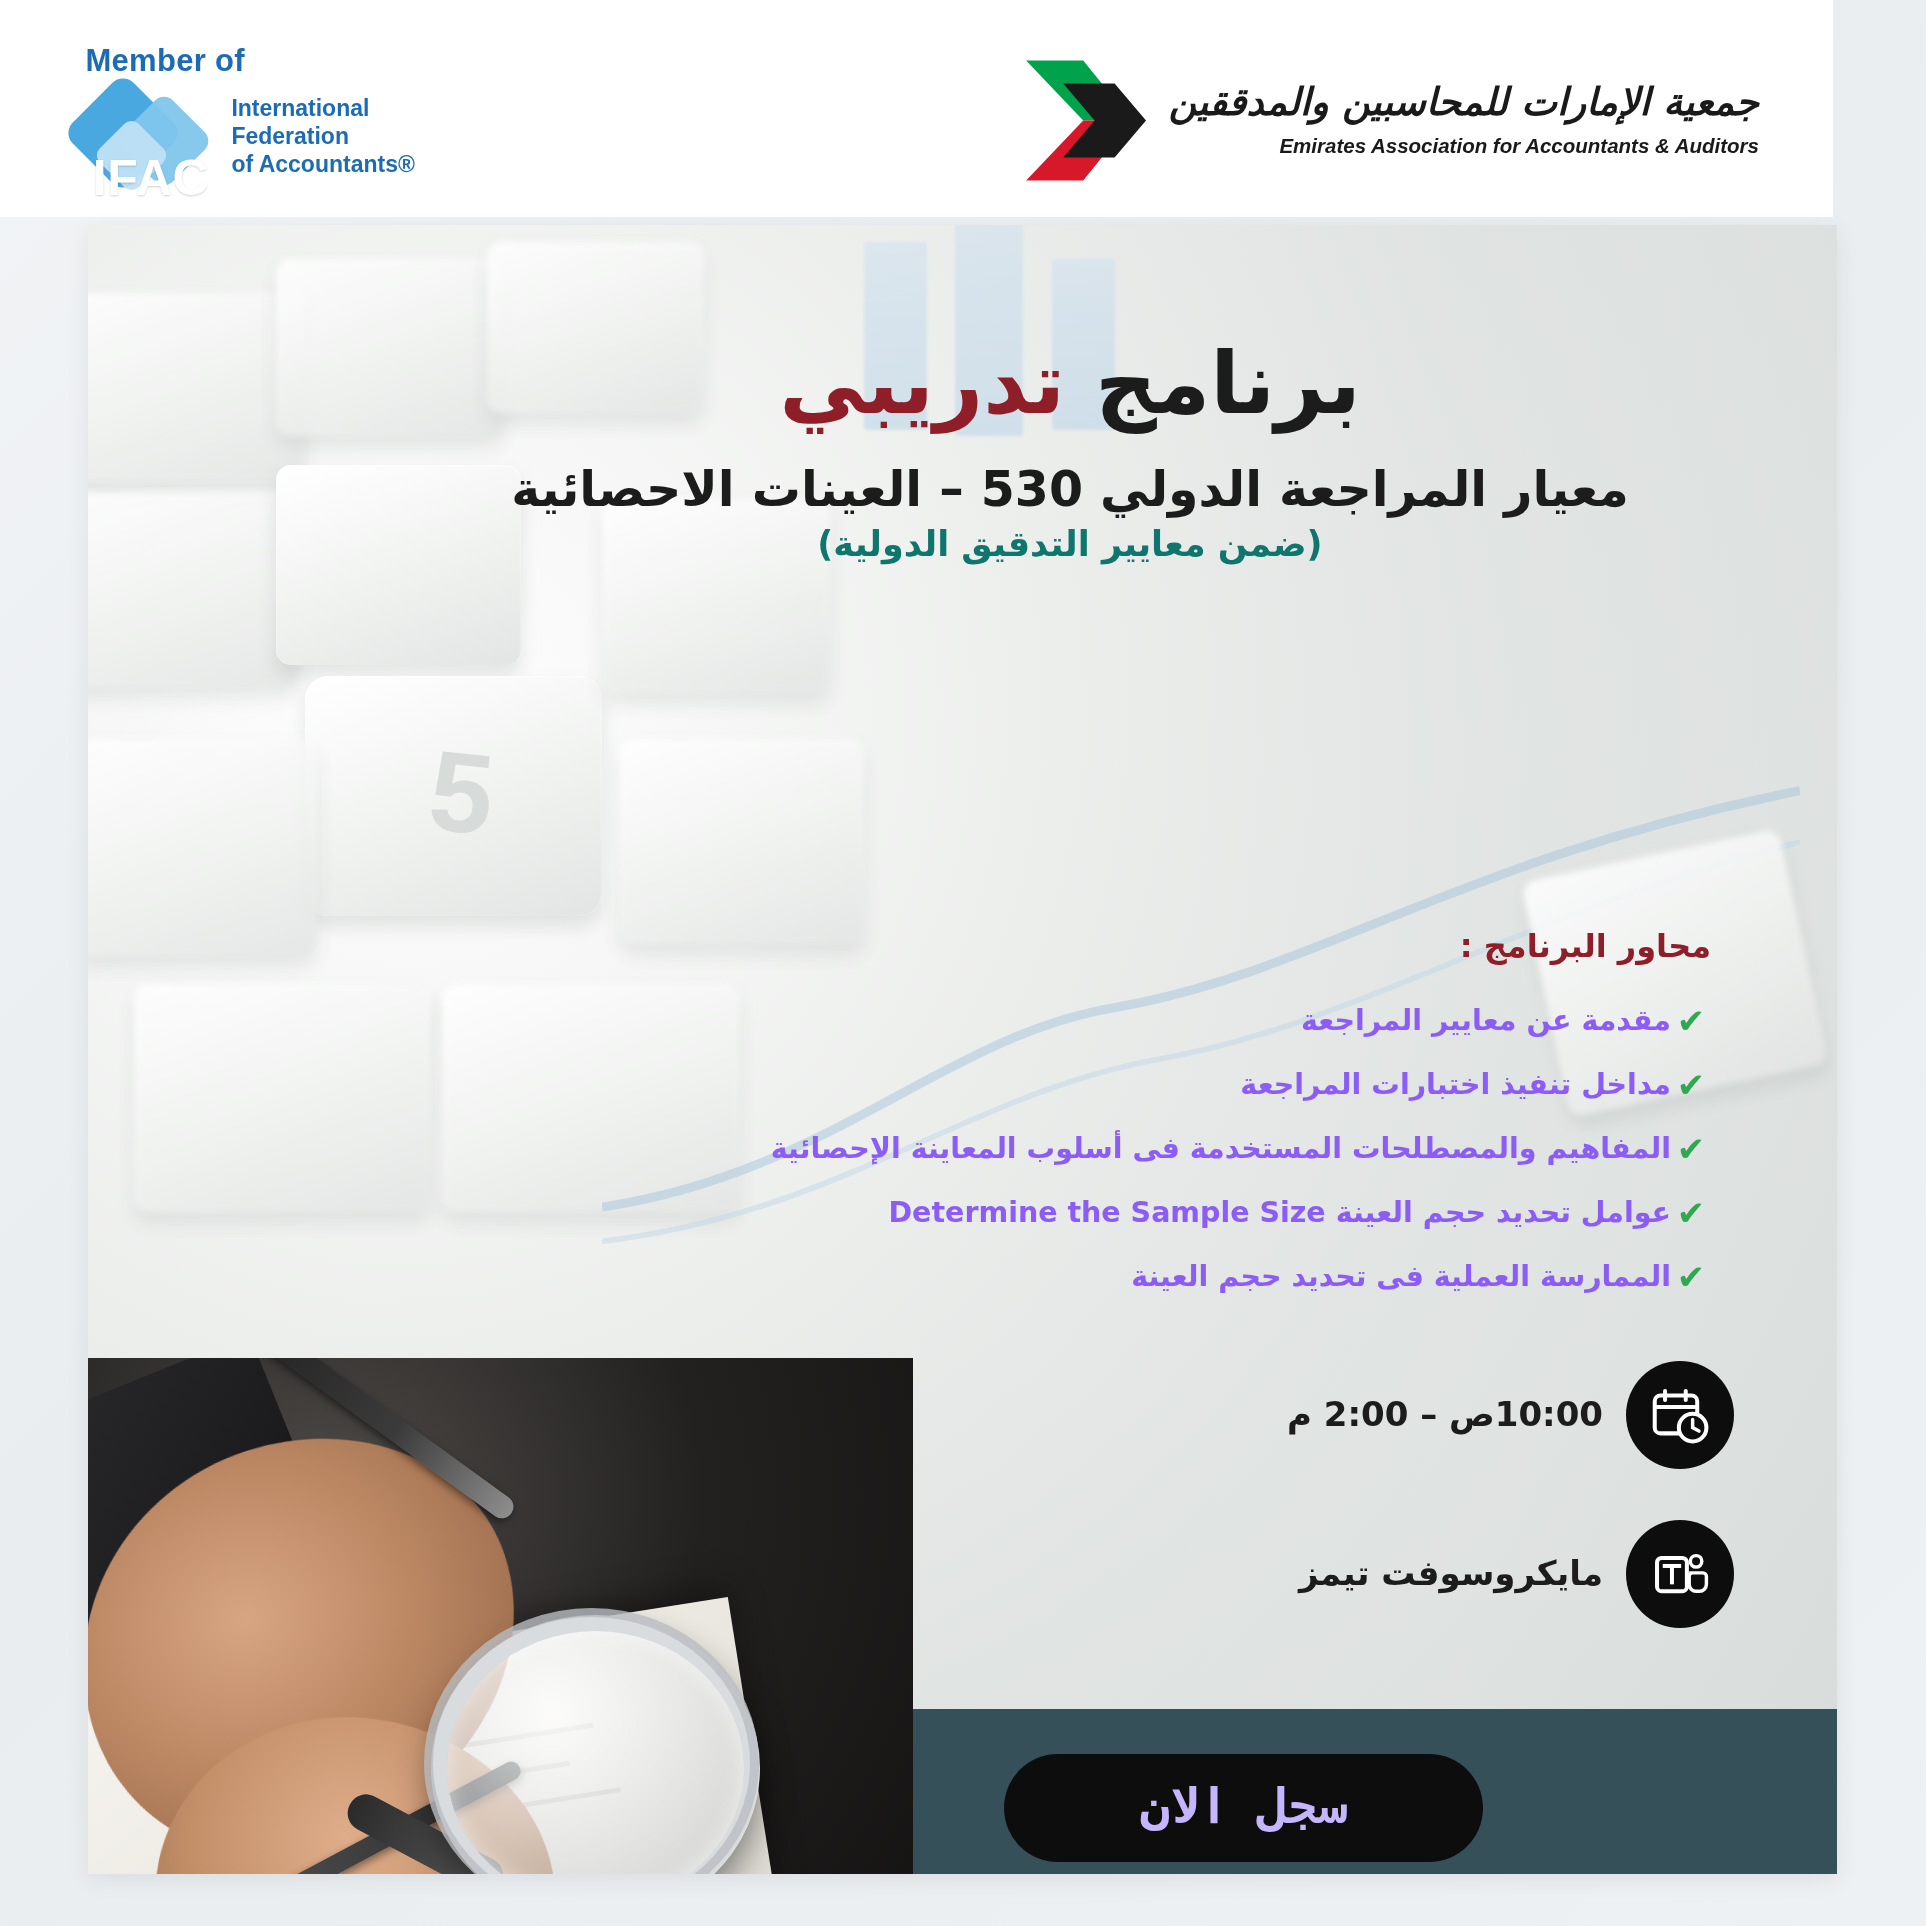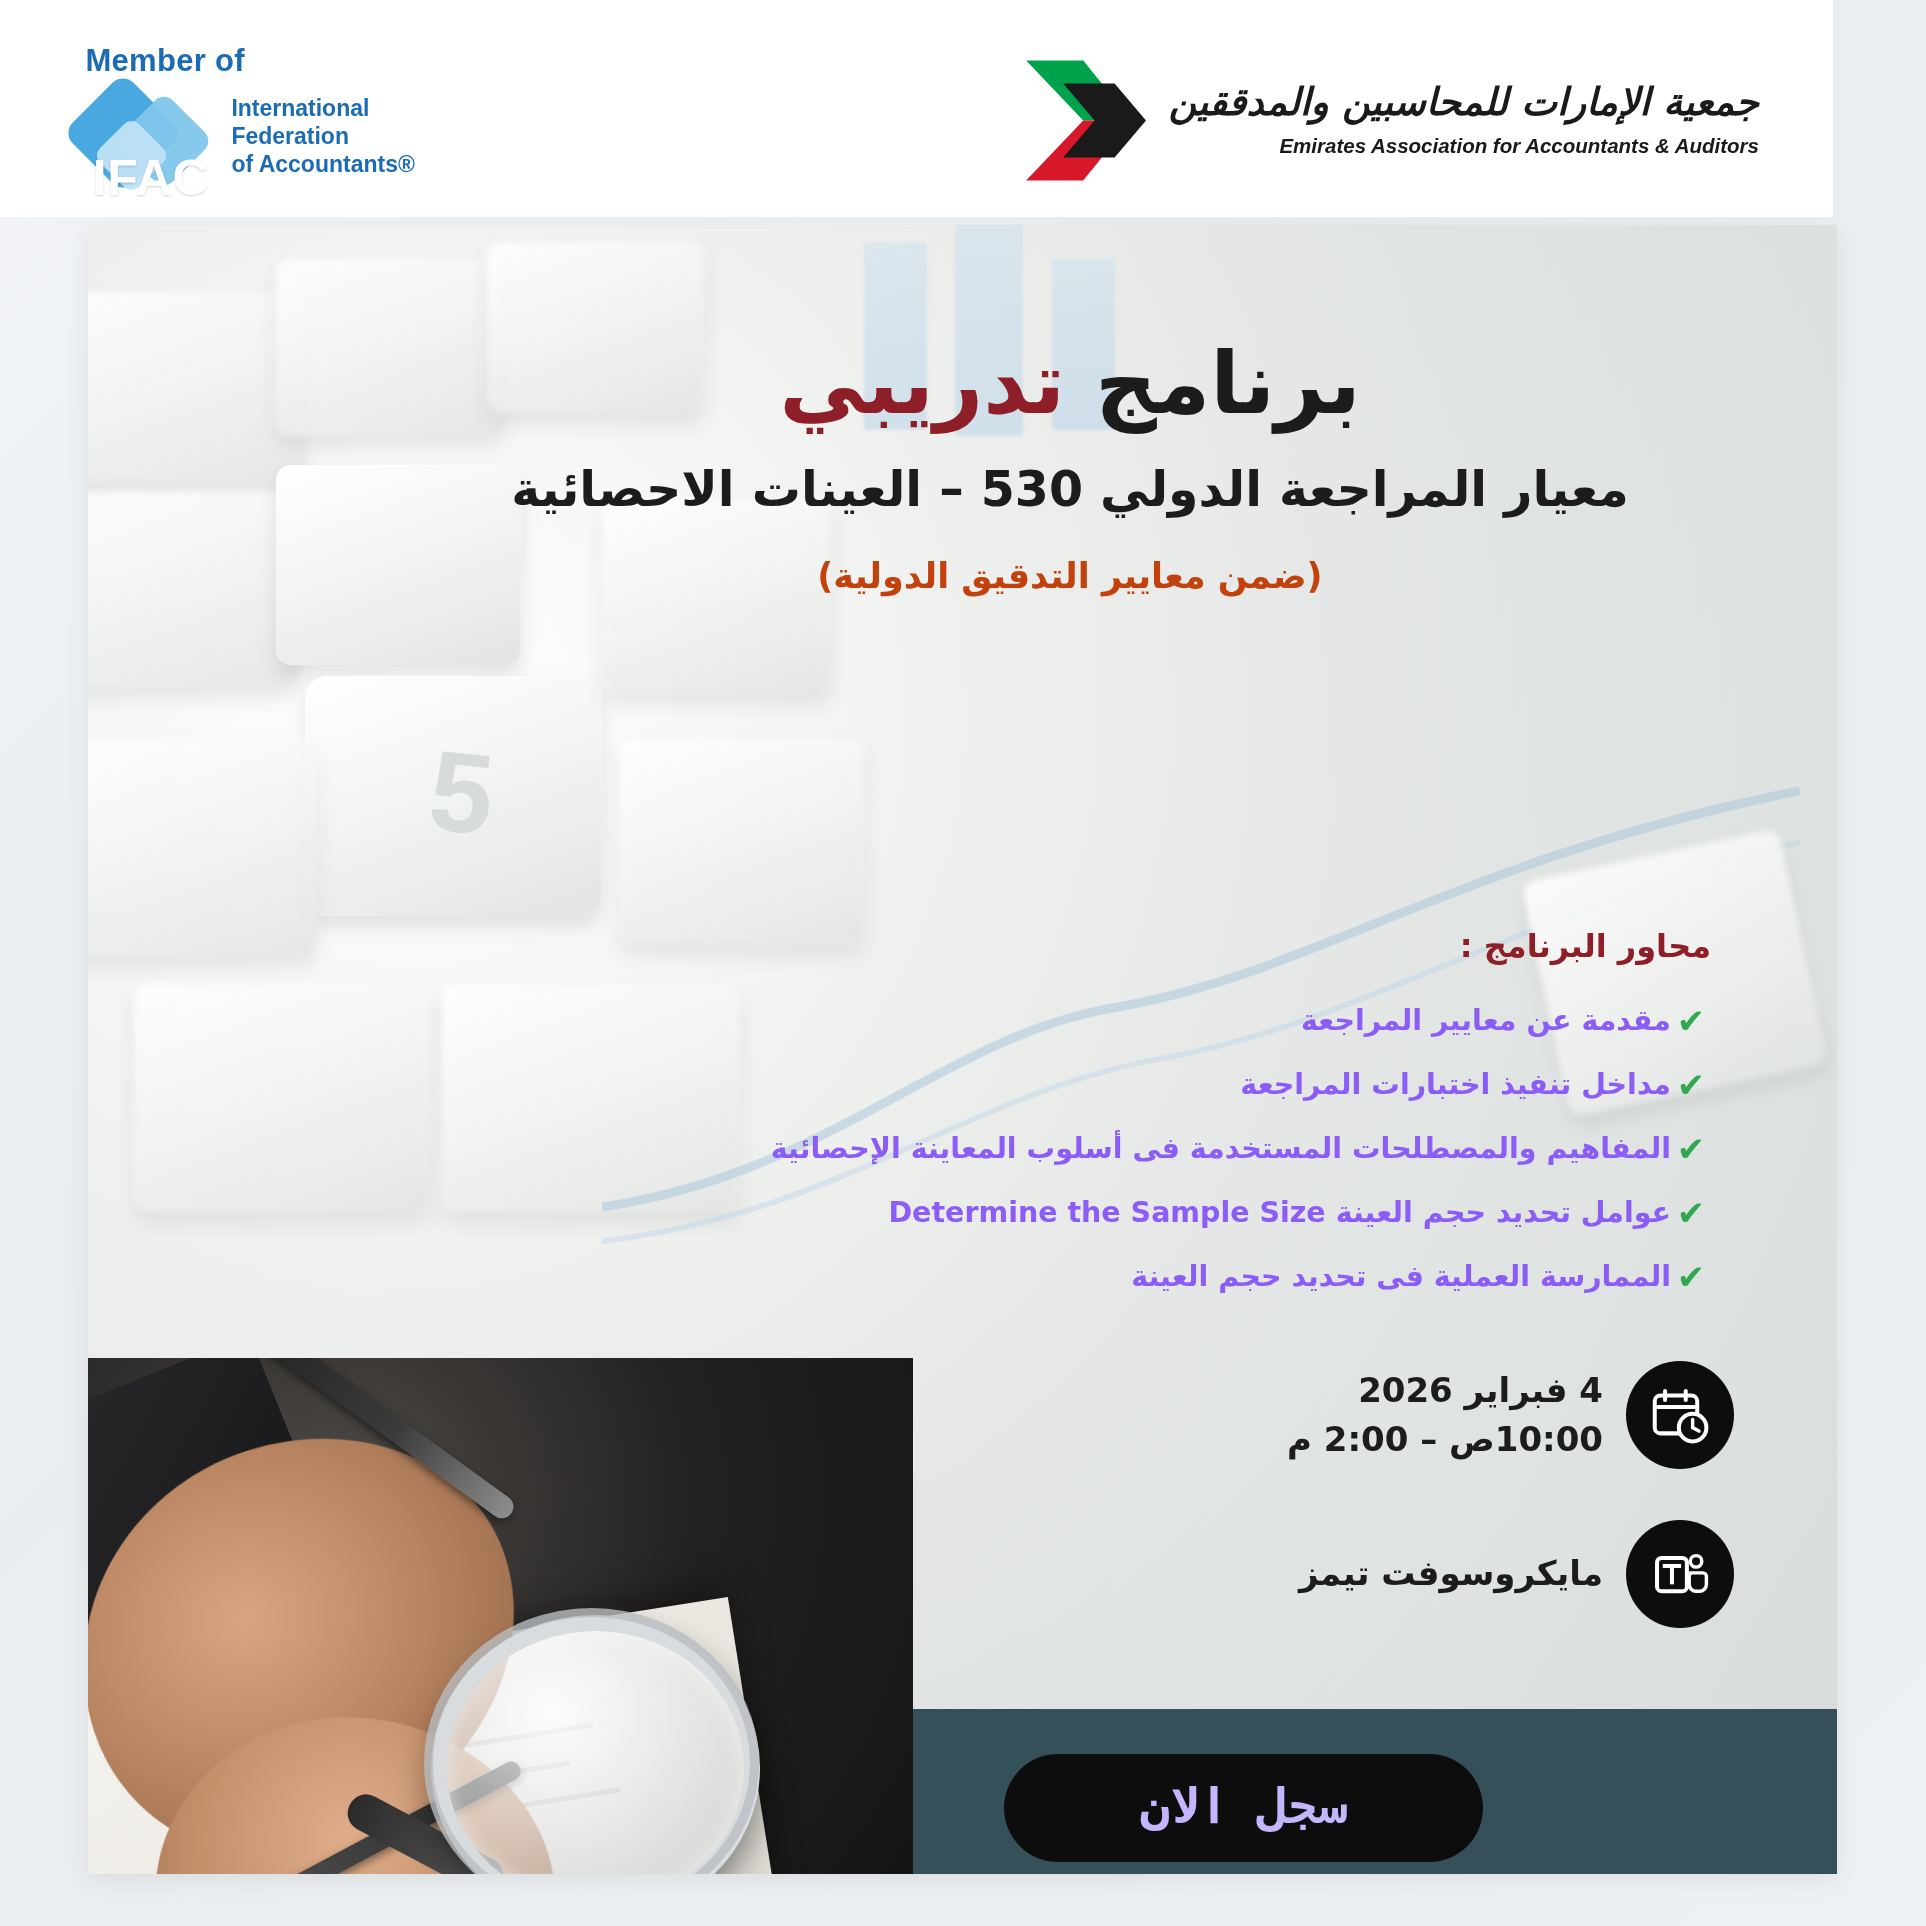--- a/index.html
+++ b/index.html
@@ -102,22 +102,22 @@
   .t-bar{
     font-family:"DejaVu Sans",sans-serif;font-weight:bold;font-size:86px;line-height:1.1;
     color:#1c1c1c;
   }
   .t-bar .red{color:#8e1f28;}
   .t-title{
     margin-top:27px;
     font-family:"DejaVu Sans",sans-serif;font-weight:bold;font-size:49px;color:#1c1c1c;line-height:1.3;
   }
   .t-sub{
-    margin-top:35px;
-    font-family:"DejaVu Sans",sans-serif;font-weight:bold;font-size:35px;color:#c2410c;
+    margin-top:3px;
+    font-family:"DejaVu Sans",sans-serif;font-weight:bold;font-size:35px;color:#0f766e;
   }
 
   .axes-label{
     position:absolute;right:126px;top:702px;
     font-family:"DejaVu Sans",sans-serif;font-weight:bold;font-size:32px;color:#8e1f28;
     text-align:left;
   }
   .bullets{
     position:absolute;right:126px;top:776px;width:1313px;text-align:right;
   }
@@ -356,21 +356,20 @@
           <svg width="62" height="62" viewBox="0 0 108 108">
             <rect x="10" y="20" width="74" height="66" rx="10" fill="none" stroke="#fff" stroke-width="7"></rect>
             <line x1="10" y1="40" x2="84" y2="40" stroke="#fff" stroke-width="7"></line>
             <line x1="28" y1="12" x2="28" y2="28" stroke="#fff" stroke-width="7" stroke-linecap="round"></line>
             <line x1="64" y1="12" x2="64" y2="28" stroke="#fff" stroke-width="7" stroke-linecap="round"></line>
             <circle cx="76" cy="76" r="24" fill="#0d0d0d" stroke="#fff" stroke-width="7"></circle>
             <polyline points="76,62 76,76 87,82" fill="none" stroke="#fff" stroke-width="6" stroke-linecap="round"></polyline>
           </svg>
         </div>
         <div class="meta-text">
-          <div>4 فبراير 2026</div>
           <div>10:00ص  –  2:00 م</div>
         </div>
       </div>
 
       <div class="meta-row">
         <div class="circle-icon">
           <svg width="62" height="62" viewBox="0 0 108 108">
             <rect x="14" y="26" width="52" height="58" rx="8" fill="none" stroke="#fff" stroke-width="7"></rect>
             <line x1="24" y1="40" x2="56" y2="40" stroke="#fff" stroke-width="7"></line>
             <line x1="40" y1="40" x2="40" y2="72" stroke="#fff" stroke-width="7"></line>

